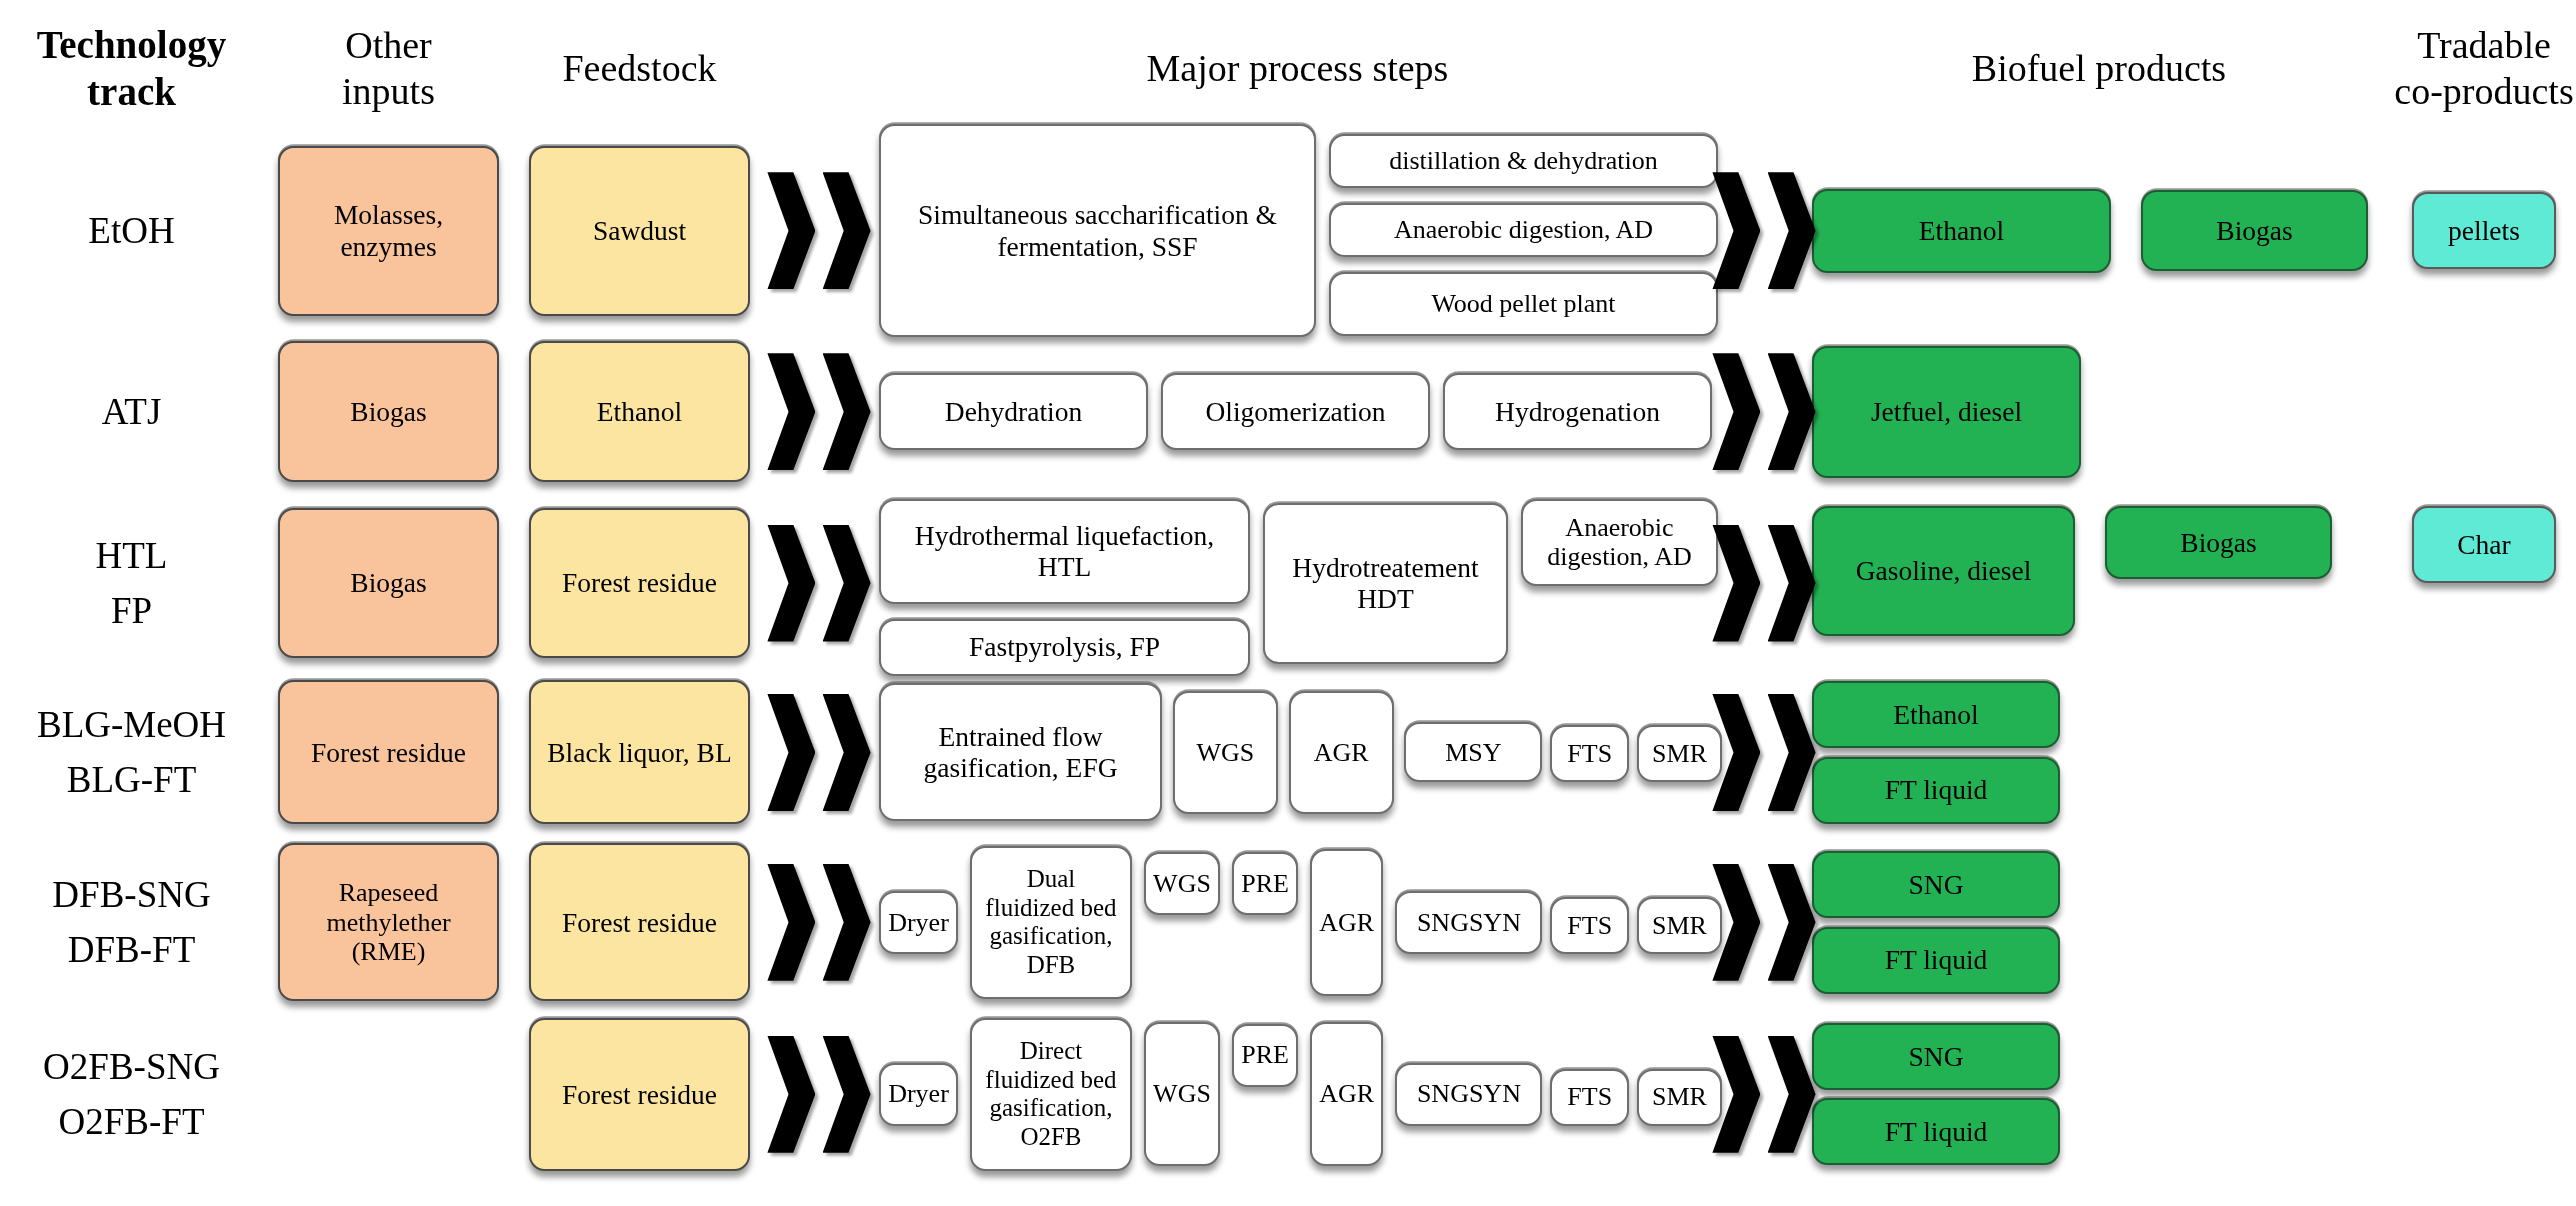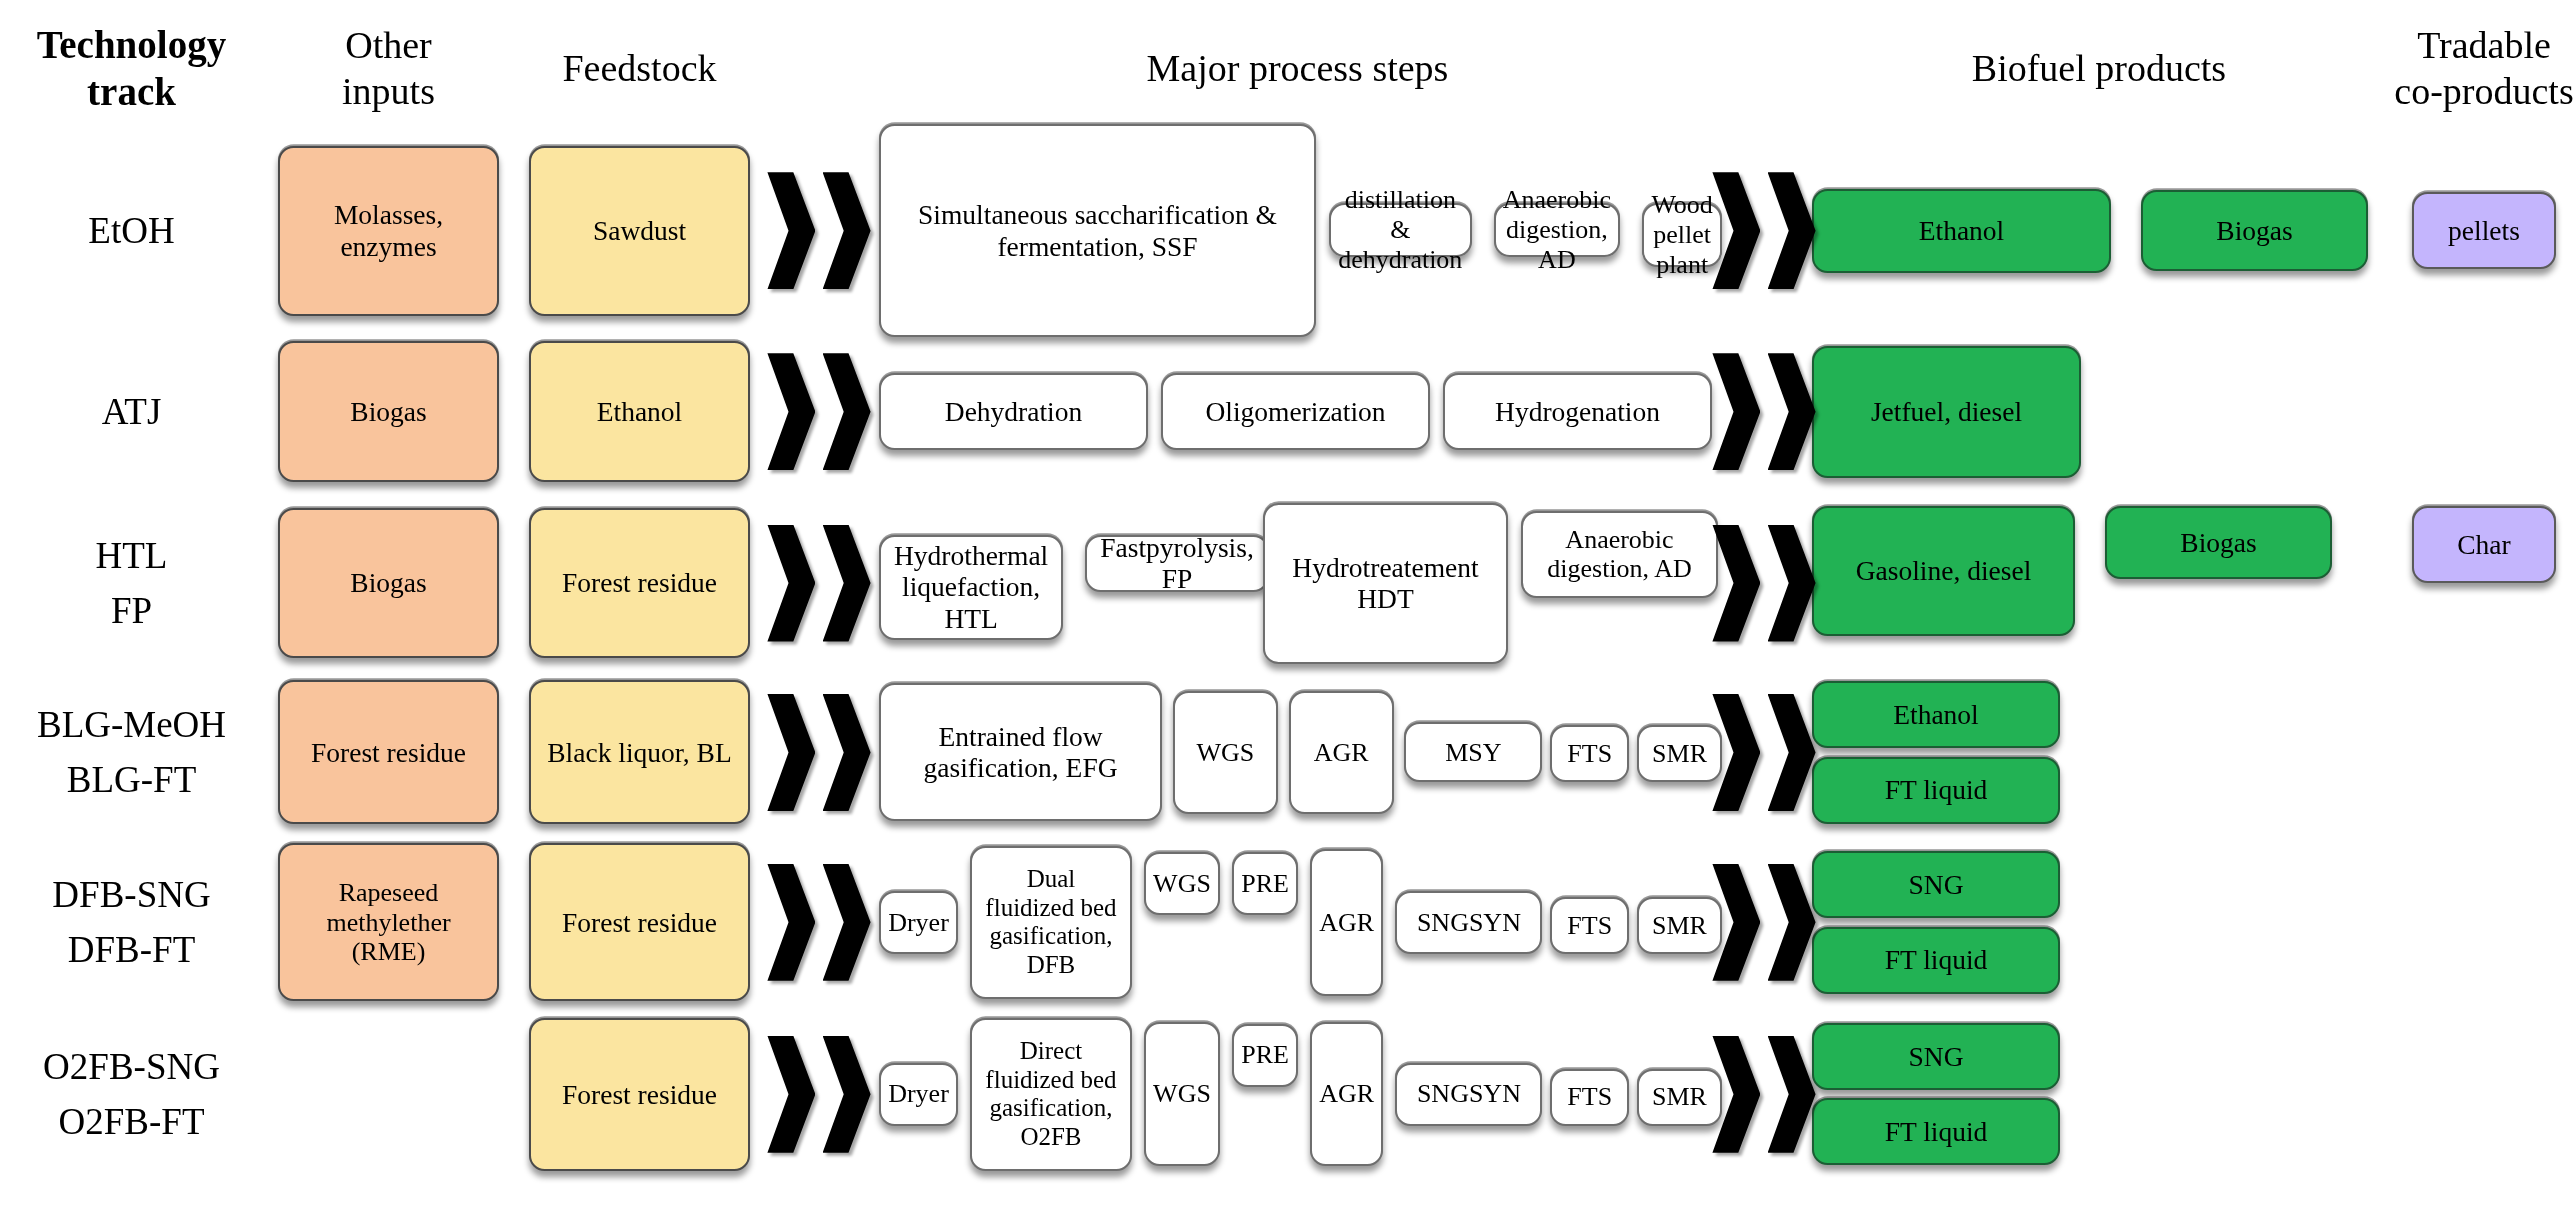--- a/index.html
+++ b/index.html
@@ -34,24 +34,24 @@
     border-radius: 15.6px;
     border: 2.4px solid #3b3b3b;
     box-shadow: 0 5.4px 6px rgba(0,0,0,0.40), 0 -1.8px 0 rgba(70,70,70,0.55);
     font-size: 27.5px; line-height: 1.14;
     padding: 6px 13px;
   }
   .box.white  { background:#ffffff; border-color:#6e6e6e; }
   .box.orange { background:#F9C49C; border-color:#4a4a4a; }
   .box.yellow { background:#FBE5A0; border-color:#4a4a4a; }
   .box.green  { background:#22B254; border-color:#1b5e34; }
-  .box.lgreen { background:#c4b5fd; border-color:#5a5a5a; }
+  .box.lgreen { background:#5eead4; border-color:#5a5a5a; }
   .box.sm { font-size:26px; padding:3.6px 7.2px; }
   .proc { display:flex; align-items:center; gap:13px; width:100%; }
-  .stack { display:flex; flex-direction:row; gap:22px; align-items:stretch;margin-top:8px; }
+  .stack { display:flex; flex-direction:column; gap:15px; align-items:stretch;margin-top:8px; }
   .cluster { display:flex; flex-direction:row; gap:7.8px; align-items:flex-end; }
   .cluster .pair { display:flex; gap:7.8px; }
   .prodcol { display:flex; flex-direction:column; gap:8.4px; align-items:flex-start; }
   .prodrow { display:flex; gap:30px; align-items:center; }
   .prodrow.top { align-items:flex-start; }
   .chevrons { display:flex; gap:7.2px; filter: drop-shadow(3px 3.6px 1.8px rgba(0,0,0,0.35)); }
   .chev {
     width: 48px; height: 117px; background:#000;
     clip-path: polygon(0% 0%, 54% 0%, 100% 50%, 54% 100%, 0% 100%, 44% 50%);
   }

